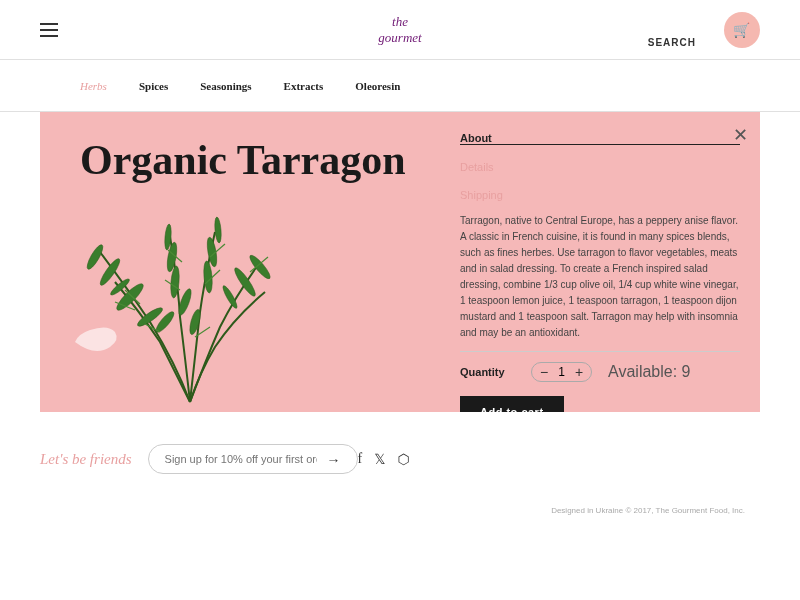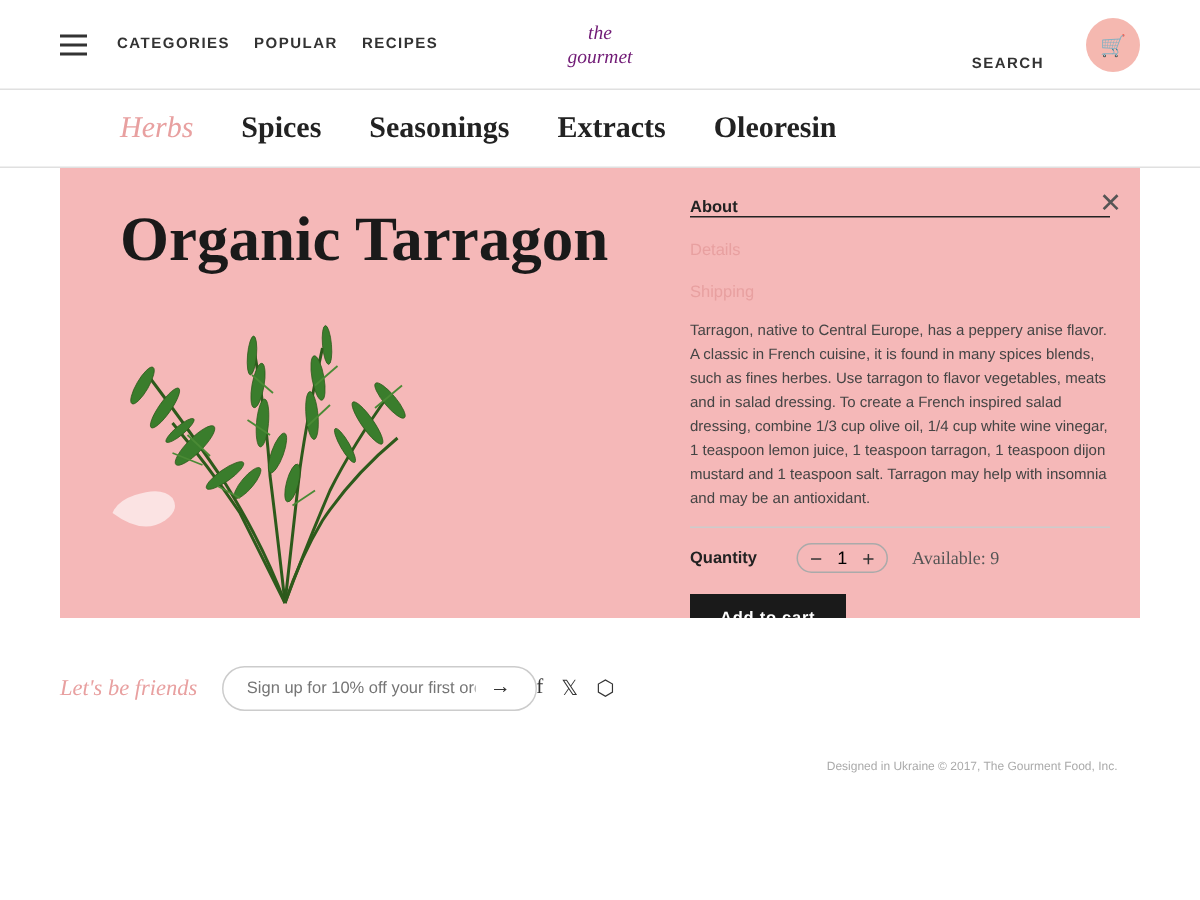--- a/index.html
+++ b/index.html
@@ -95,21 +95,21 @@
     .category-nav {
       display: flex;
       align-items: center;
       gap: 32px;
       padding: 0 80px;
       height: 52px;
       border-bottom: 1px solid #e0e0e0;
     }
     .cat-item {
       font-family: Georgia, serif;
-      font-size: 20px;
+      font-size: 11px;
       font-weight: 700;
       color: #222;
       cursor: pointer;
     }
     .cat-item.active-pink {
       color: #e8a0a0;
       font-weight: 400;
       font-style: italic;
     }
 
@@ -210,22 +210,22 @@
       font-size: 14px;
       cursor: pointer;
       color: #333;
       line-height: 1;
     }
     .qty-value {
       font-size: 12px;
       font-family: Arial, sans-serif;
     }
     .available-label {
-      font-family: Liberation Serif, serif;
-      font-size: 12px;
+      font-family: Liberation Sans, sans-serif;
+      font-size: 16px;
       color: #555;
     }
     .price-row {
       display: flex;
       align-items: center;
       justify-content: space-between;
     }
     .price-display {
       font-family: Georgia, serif;
       color: #222;
@@ -320,25 +320,20 @@
 </head>
 <body>
 
 <header class="header">
   <div class="header-left">
     <div class="hamburger-icon">
       <span></span>
         <span></span>
         <span></span>
     </div>
-    <nav class="nav-links">
-      <a class="nav-link">CATEGORIES</a>
-      <a class="nav-link">POPULAR</a>
-      <a class="nav-link">RECIPES</a>
-    </nav>
   </div>
   <div class="logo">
     <div>the</div>
     <div>gourmet</div>
   </div>
   <div class="header-right">
     <span class="search-label">SEARCH</span>
     <button class="cart-btn">🛒</button>
   </div>
 </header>

